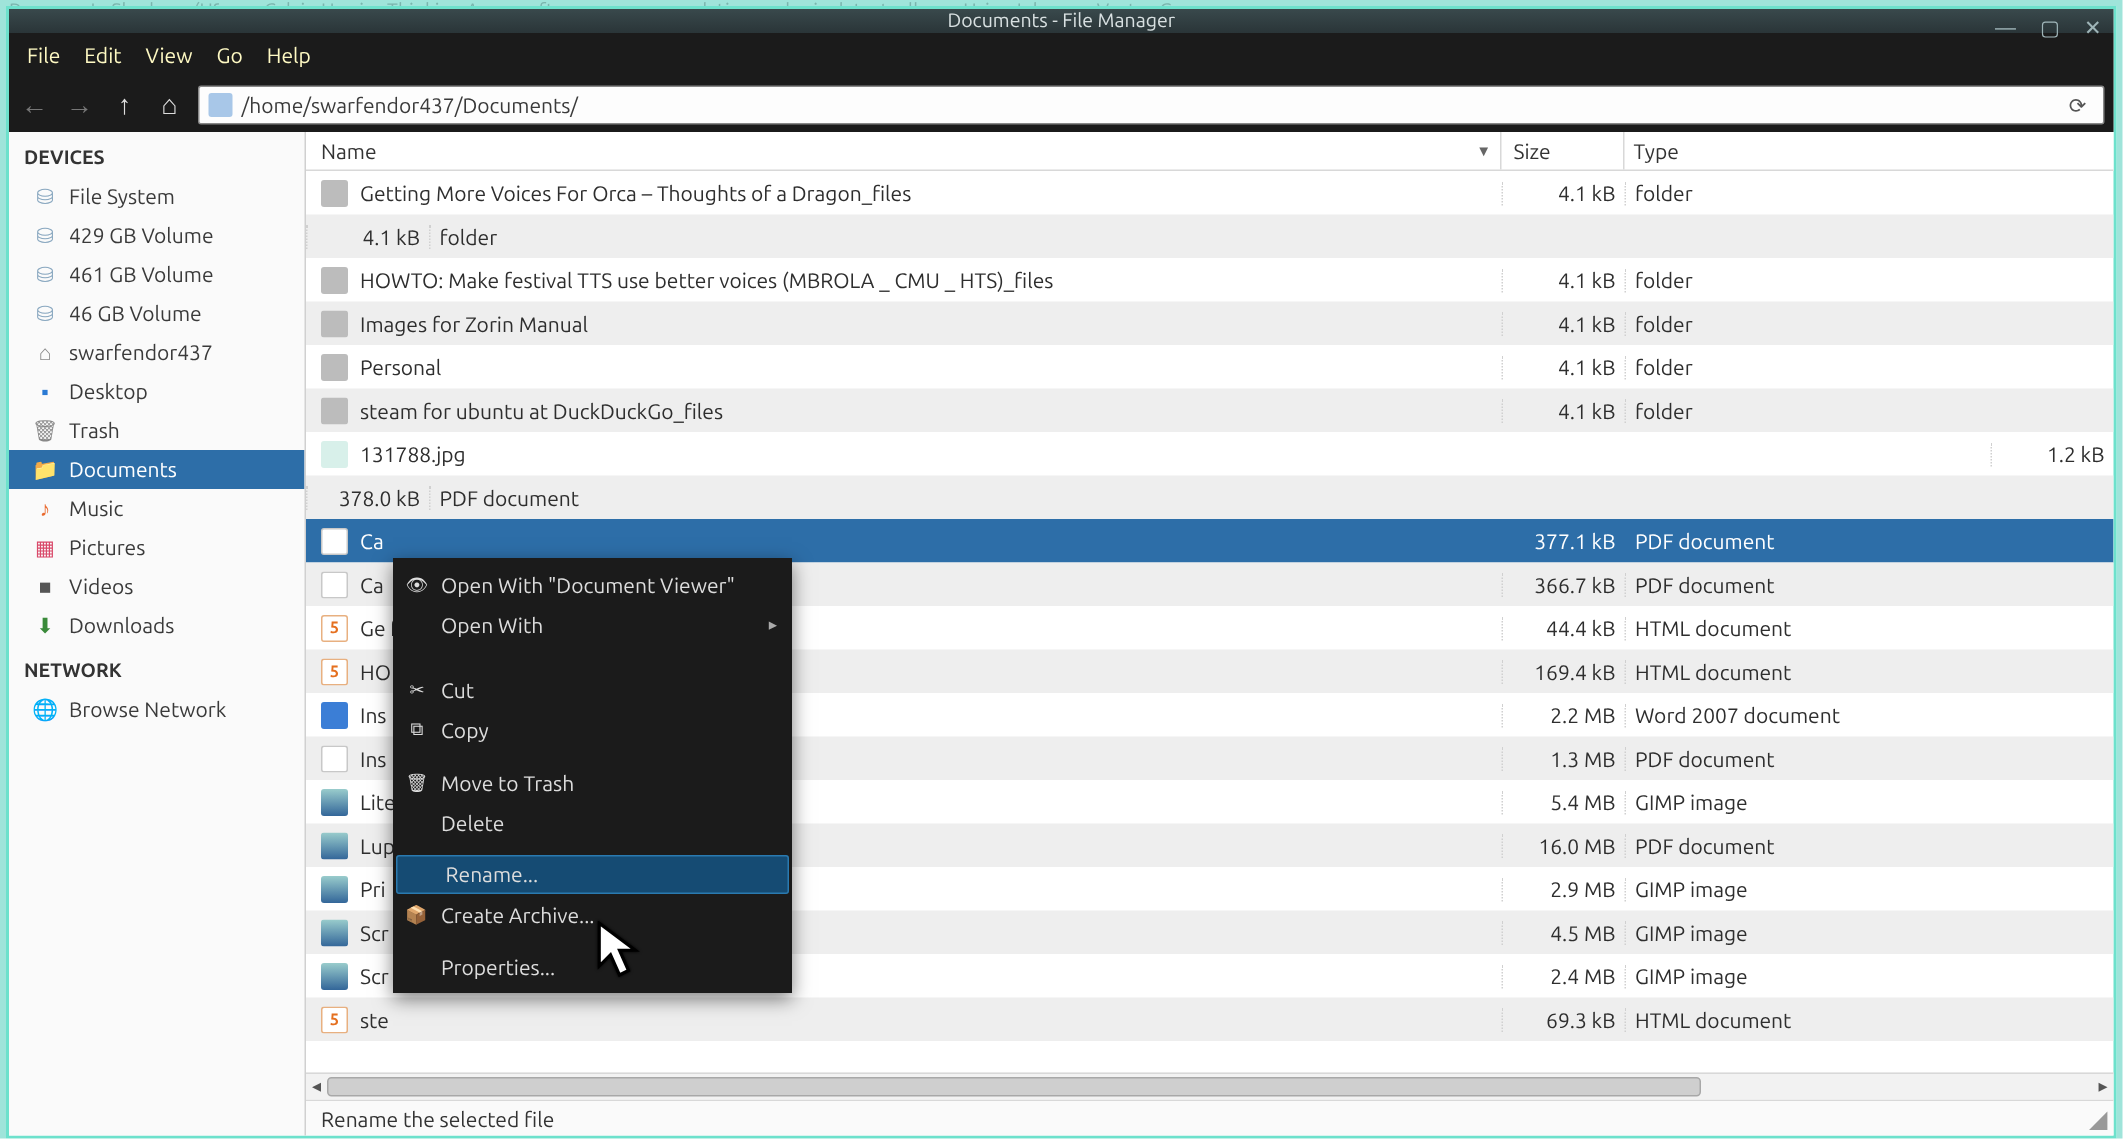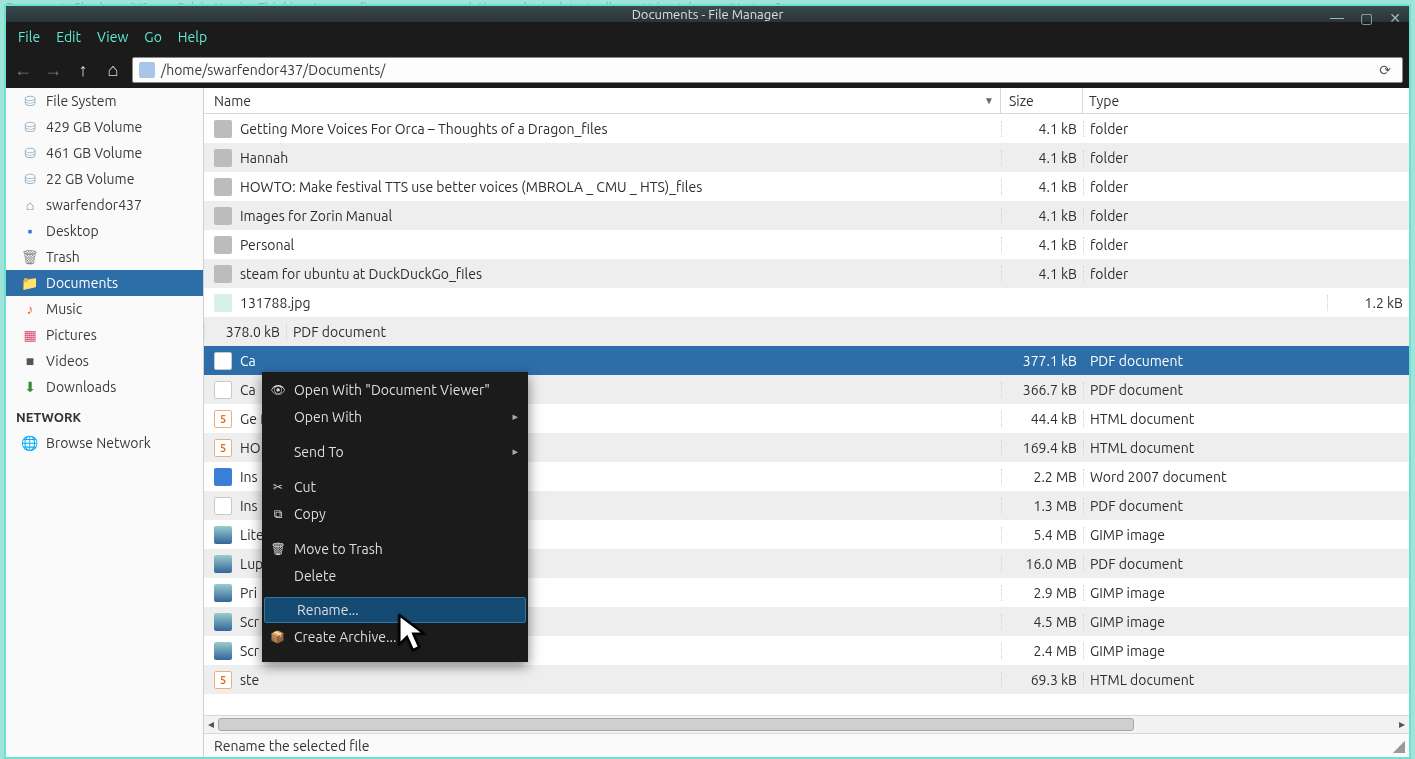--- a/index.html
+++ b/index.html
@@ -2,21 +2,21 @@
 <html><head>
 <meta charset="utf-8">
 <style>
 * { margin: 0; padding: 0; box-sizing: border-box; font-family: Ubuntu, "Segoe UI", sans-serif; }
 body { width: 1415px; height: 759px; background: #9fe4da; overflow: hidden; position: relative; }
 .desktop-items { position: absolute; top: 0; left: 0; right: 0; height: 32px; display: flex; gap: 30px; padding-left: 6px; color: #7ab5ad; font-size: 13px; pointer-events: none; }
 .desktop-items span { max-width: 140px; overflow: hidden; white-space: nowrap; }
 .window { position: absolute; top: 4px; left: 4px; right: 4px; bottom: 0; background: #fff; border: 2px solid #6de1cc; display: flex; flex-direction: column; }
 .titlebar { height: 16px; background: linear-gradient(#39494c,#2a3538); color: #d8e0e1; display: flex; align-items: center; justify-content: center; position: relative; font-size: 13px; }
 .win-controls { position: absolute; right: 8px; top: 4px; display: flex; gap: 16px; color: #9fb5b8; font-size: 14px; }
-.menubar { height: 30px; background: #1b1b1b; color: #5eead4; display: flex; align-items: center; padding: 15px 6px; gap: 4px; font-size: 14px; }
+.menubar { height: 30px; background: #1b1b1b; color: #fef9c3; display: flex; align-items: center; padding: 15px 6px; gap: 4px; font-size: 14px; }
 .menubar span { padding: 4px 6px; }
 .toolbar { height: 36px; background: #1b1b1b; display: flex; align-items: center; padding: 0 6px; gap: 8px; }
 .nav-icon { width: 22px; height: 22px; display: inline-flex; align-items: center; justify-content: center; color: #777; font-size: 18px; }
 .nav-icon.enabled { color: #ddd; }
 .pathbox { flex: 1; background: #fdfdfd; border: 1px solid #888; border-radius: 2px; height: 26px; display: flex; align-items: center; padding: 0 6px; color: #3a3a3a; font-size: 14px; }
 .pathicon { width: 16px; height: 16px; background: #a8c7e8; margin-right: 6px; border-radius: 2px; }
 .refresh-icon { width: 22px; color: #555; text-align: center; }
 .body-row { flex: 1; display: flex; min-height: 0; }
 .sidebar { width: 198px; background: #fafafa; border-right: 1px solid #d0d0d0; overflow-y: auto; font-size: 14px; color: #3a3a3a; }
 .sb-header { font-weight: bold; font-size: 13px; padding: 10px 10px 6px 10px; color: #333; }
@@ -96,35 +96,36 @@
     <span class="nav-icon enabled">⌂</span>
     <div class="pathbox">
       <span class="pathicon"></span>
       <span>/home/swarfendor437/Documents/</span>
       <span class="refresh-icon" style="margin-left:auto">⟳</span>
     </div>
   </div>
 
   <div class="body-row">
     <div class="sidebar" id="sidebar">
+        <div class="sb-header">DEVICES</div>
         <div class="sb-item">
           <span class="sb-icon" style="color: rgb(138, 168, 192);">⛁</span>
           <span>File System</span>
         </div>
         <div class="sb-item">
           <span class="sb-icon" style="color: rgb(138, 168, 192);">⛁</span>
           <span>429 GB Volume</span>
         </div>
         <div class="sb-item">
           <span class="sb-icon" style="color: rgb(138, 168, 192);">⛁</span>
           <span>461 GB Volume</span>
         </div>
         <div class="sb-item">
           <span class="sb-icon" style="color: rgb(138, 168, 192);">⛁</span>
-          <span>22 GB Volume</span>
+          <span>46 GB Volume</span>
         </div>
         <div class="sb-item">
           <span class="sb-icon" style="color: rgb(136, 136, 136);">⌂</span>
           <span>swarfendor437</span>
         </div>
         <div class="sb-item">
           <span class="sb-icon" style="color: rgb(42, 122, 212);">▪</span>
           <span>Desktop</span>
         </div>
         <div class="sb-item">
@@ -170,24 +171,20 @@
       <div class="rows" id="rows">
           <div class="row">
             <div class="cell-name">
               <span class="ficon fi-folder"></span>
               <span>Getting More Voices For Orca – Thoughts of a Dragon_files</span>
             </div>
             <div class="cell-size">4.1 kB</div>
             <div class="cell-type">folder</div>
           </div>
           <div class="row">
-            <div class="cell-name">
-              <span class="ficon fi-folder"></span>
-              <span>Hannah</span>
-            </div>
             <div class="cell-size">4.1 kB</div>
             <div class="cell-type">folder</div>
           </div>
           <div class="row">
             <div class="cell-name">
               <span class="ficon fi-folder"></span>
               <span>HOWTO: Make festival TTS use better voices (MBROLA _ CMU _ HTS)_files</span>
             </div>
             <div class="cell-size">4.1 kB</div>
             <div class="cell-type">folder</div>
@@ -340,24 +337,20 @@
 <div class="context-menu" id="ctx">
     <div class="cm-item">
       <span class="cm-icon">👁</span>
       <span>Open With "Document Viewer"</span>
     </div>
     <div class="cm-item cm-sub">
       <span class="cm-icon"></span>
       <span>Open With</span>
     </div>
     <div class="cm-sep"></div>
-    <div class="cm-item cm-sub">
-      <span class="cm-icon"></span>
-      <span>Send To</span>
-    </div>
     <div class="cm-sep"></div>
     <div class="cm-item">
       <span class="cm-icon">✂</span>
       <span>Cut</span>
     </div>
     <div class="cm-item">
       <span class="cm-icon">⧉</span>
       <span>Copy</span>
     </div>
     <div class="cm-sep"></div>
@@ -372,19 +365,23 @@
     <div class="cm-sep"></div>
     <div class="cm-item highlight">
       <span class="cm-icon"></span>
       <span>Rename...</span>
     </div>
     <div class="cm-item">
       <span class="cm-icon">📦</span>
       <span>Create Archive...</span>
     </div>
     <div class="cm-sep"></div>
+    <div class="cm-item">
+      <span class="cm-icon"></span>
+      <span>Properties...</span>
+    </div>
   </div>
 
 <div class="cursor">
   <svg width="36" height="42" viewBox="0 0 24 28">
       <path d="M1 1 L1 20 L6 15 L10 24 L14 22 L10 13 L17 13 Z" fill="#fff" stroke="#000" stroke-width="1.4"></path>
     </svg>
 </div>
 
 </body></html>

